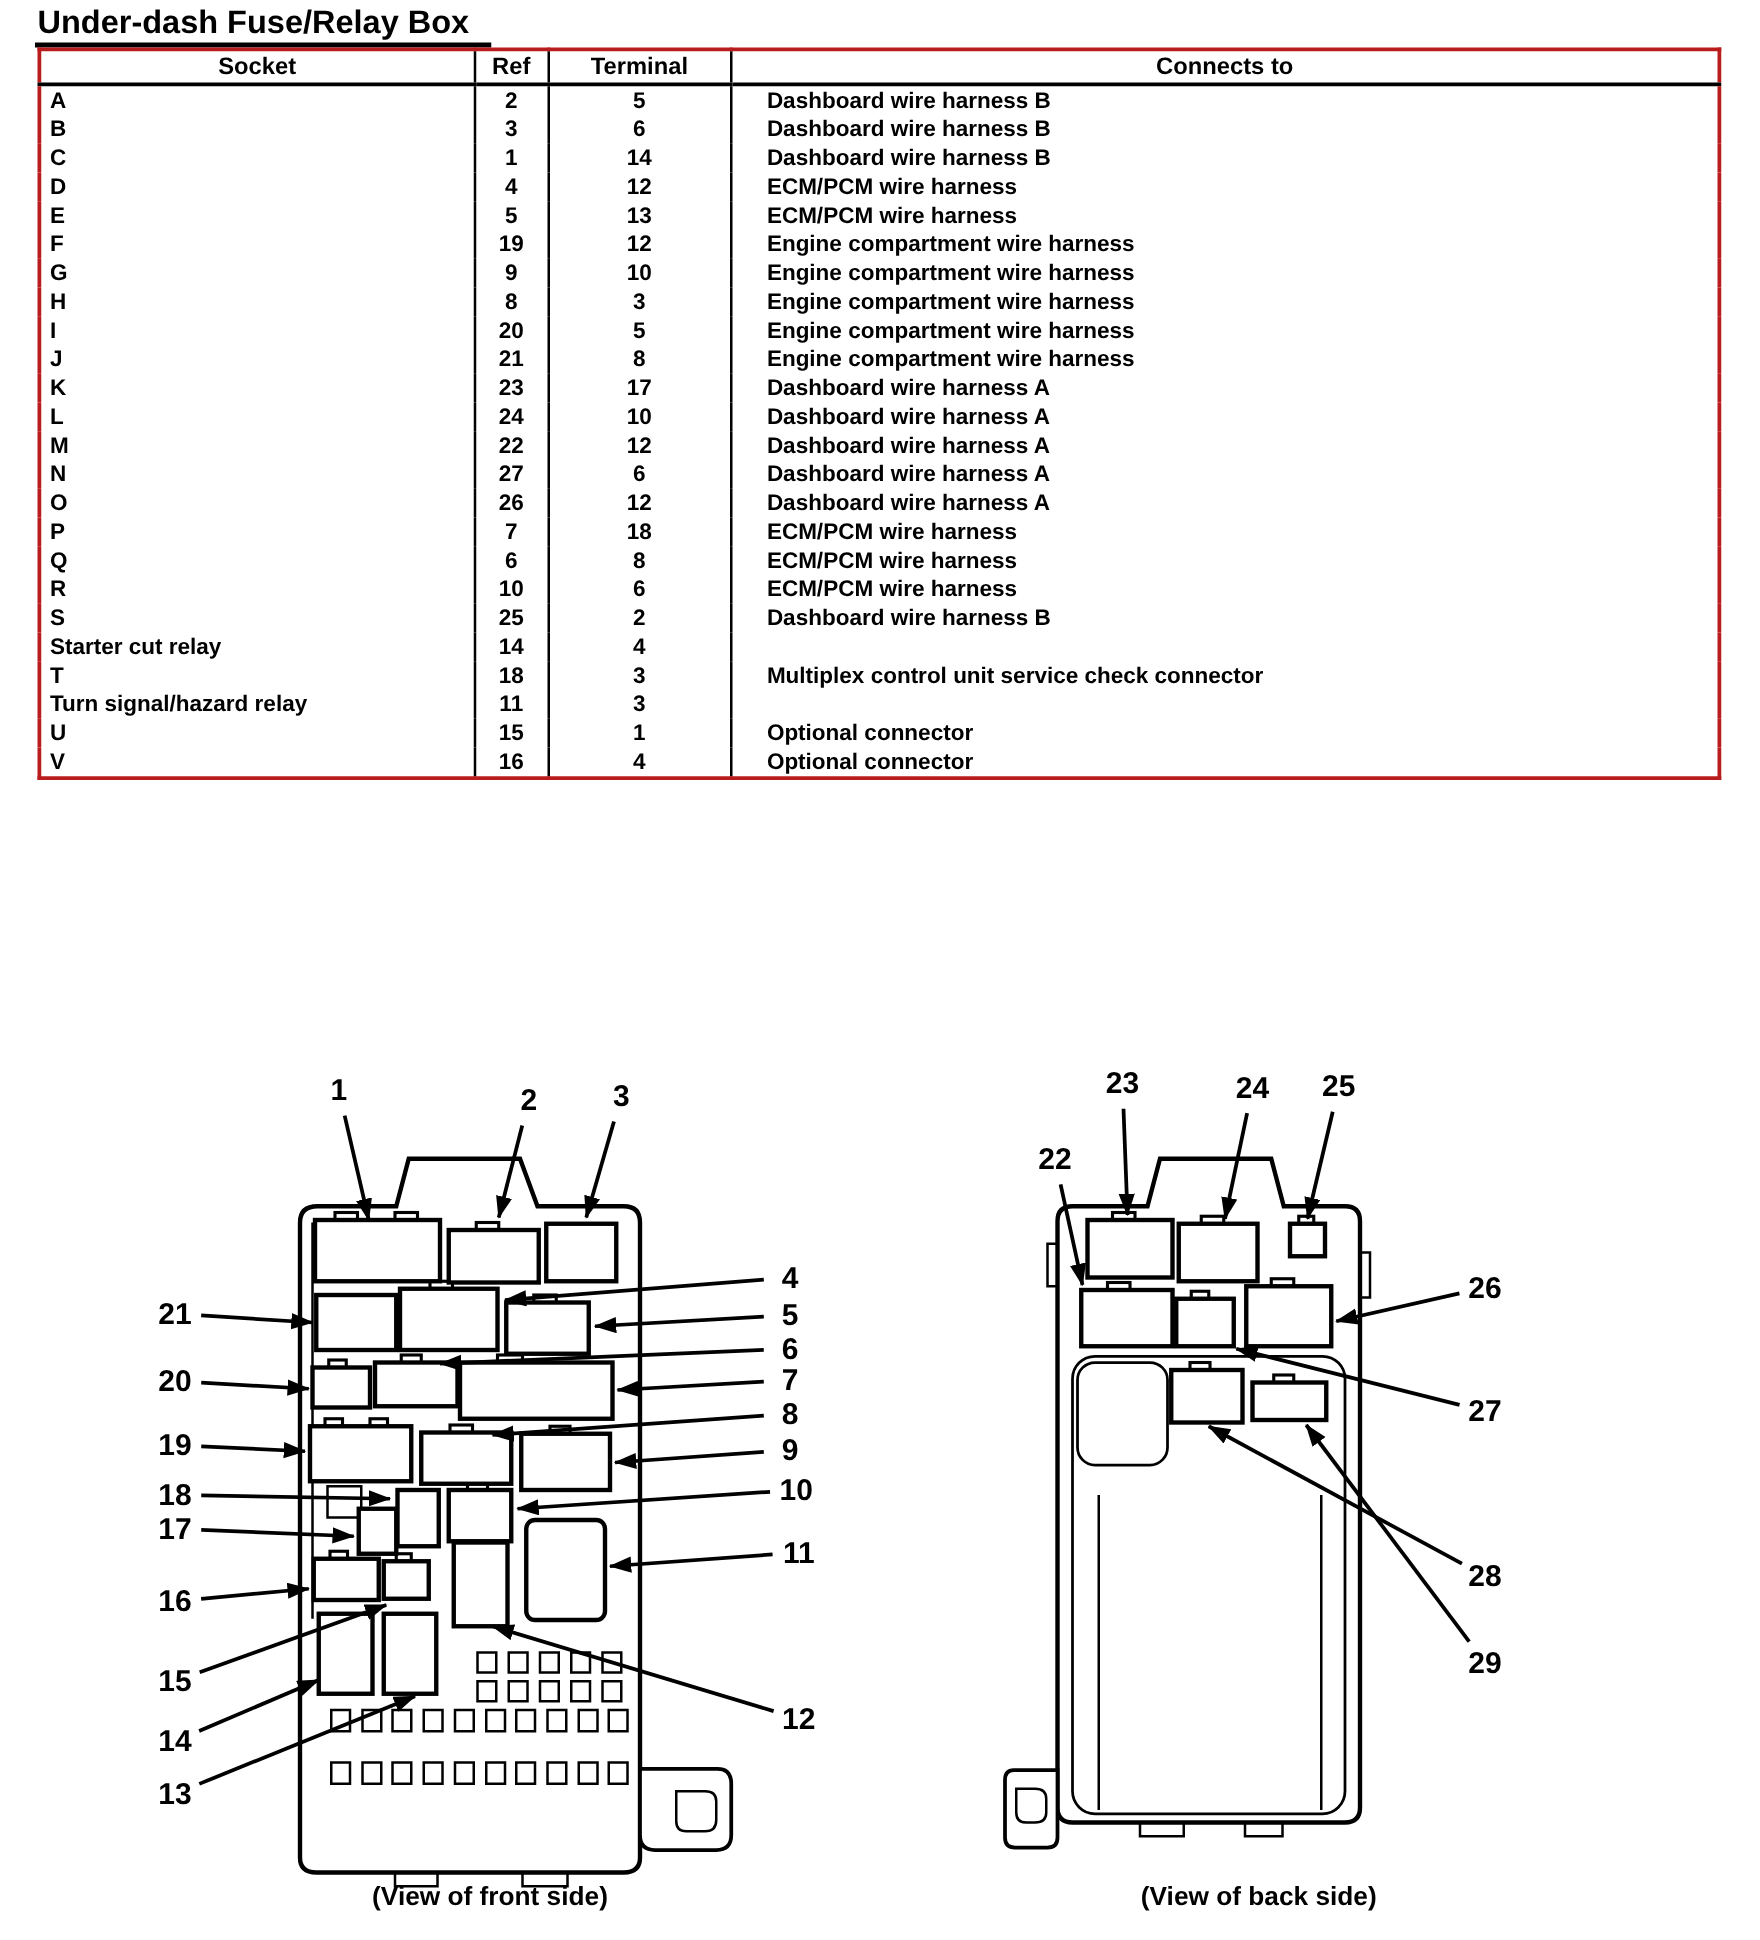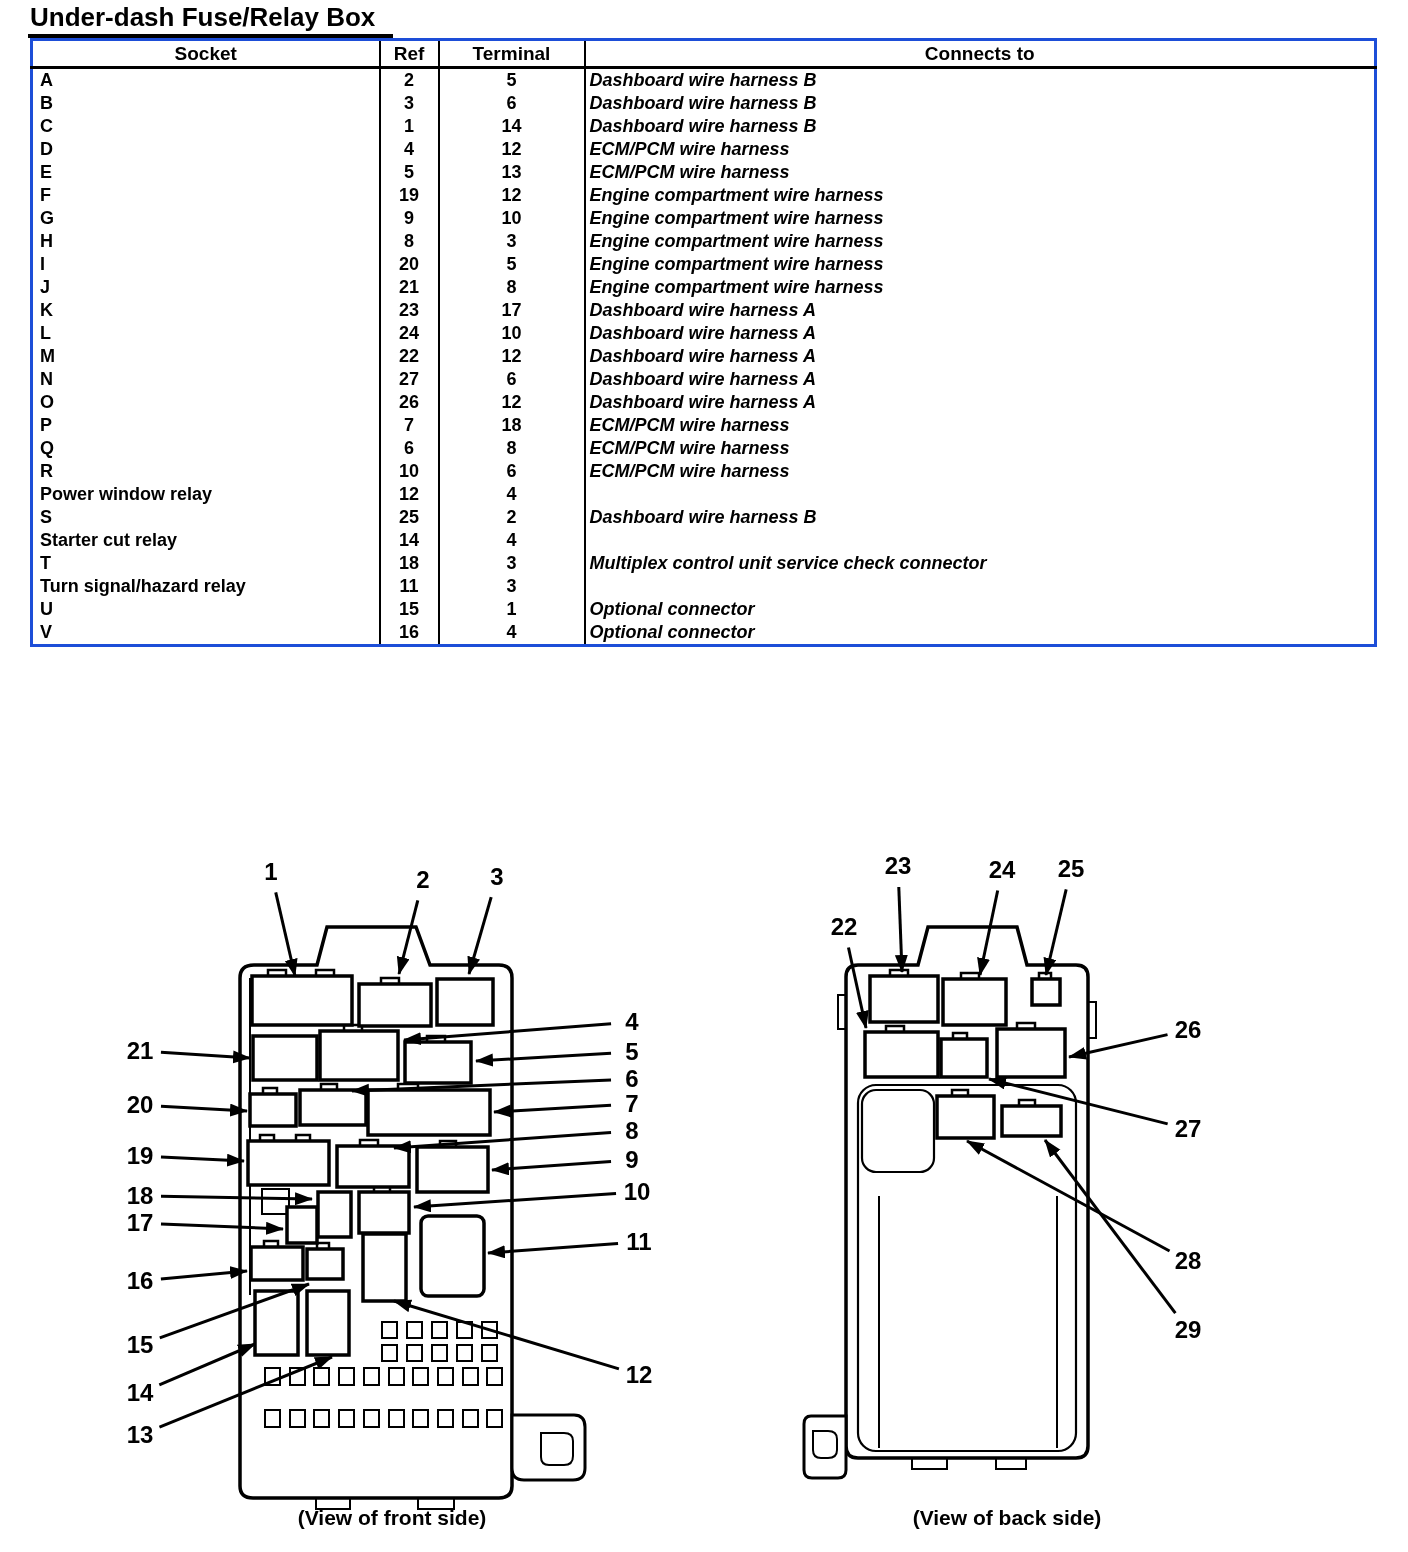--- a/index.html
+++ b/index.html
@@ -11,36 +11,36 @@
   }
   .page-title {
     position:absolute; left:28px; top:2px;
     font-size:26px; font-weight:bold; letter-spacing:0px;
     border-bottom:4px solid #000; padding:0 18px 1px 2px;
     display:inline-block; white-space:nowrap;
   }
   table.fuse-table {
     position:absolute; left:30px; top:38px;
     width:1344px; border-collapse:collapse; table-layout:fixed;
-    border:3px solid #1d4ed8;
+    border:3px solid #b91c1c;
   }
   .fuse-table th, .fuse-table td {
     font-weight:bold; color:#000; overflow:hidden;
   }
   .fuse-table th {
     border-bottom:3px solid #000; font-size:19px;
     height:25px; text-align:center; padding:0; vertical-align:middle;
   }
   .fuse-table td {
     font-size:18px; line-height:23px; vertical-align:top; padding:0;
   }
   .fuse-table .v { border-left:2px solid #000; }
   td.socket { padding-left:7px; }
   td.num { text-align:center; }
-  td.connects { padding-left:4px;font-style:italic; }
+  td.connects { padding-left:28px; }
   .fuse-table tr.single { height:23px; }
   svg.diagram-layer { position:absolute; left:0; top:0; }
   .outline  { fill:#fff; stroke:#000; stroke-width:3.5; }
   .outline2 { fill:#fff; stroke:#000; stroke-width:3; }
   .blk      { fill:#fff; stroke:#000; stroke-width:3.5; }
   .thin     { fill:none; stroke:#000; stroke-width:2; }
   .thin2    { fill:#fff; stroke:#000; stroke-width:2.2; }
   .notch    { fill:#fff; stroke:#000; stroke-width:2.5; }
   .callout-line { stroke:#000; stroke-width:3; fill:none; }
   text.callout-num {
@@ -176,26 +176,20 @@
         <td class="socket">Q</td>
         <td class="num v ref">6</td>
         <td class="num v terminal">8</td>
         <td class="connects v">ECM/PCM wire harness</td>
       </tr>
       <tr class="single">
         <td class="socket">R</td>
         <td class="num v ref">10</td>
         <td class="num v terminal">6</td>
         <td class="connects v">ECM/PCM wire harness</td>
-      </tr>
-      <tr class="single">
-        <td class="socket">Power window relay</td>
-        <td class="num v ref">12</td>
-        <td class="num v terminal">4</td>
-        <td class="connects v"></td>
       </tr>
       <tr class="single">
         <td class="socket">S</td>
         <td class="num v ref">25</td>
         <td class="num v terminal">2</td>
         <td class="connects v">Dashboard wire harness B</td>
       </tr>
       <tr class="single">
         <td class="socket">Starter cut relay</td>
         <td class="num v ref">14</td>

